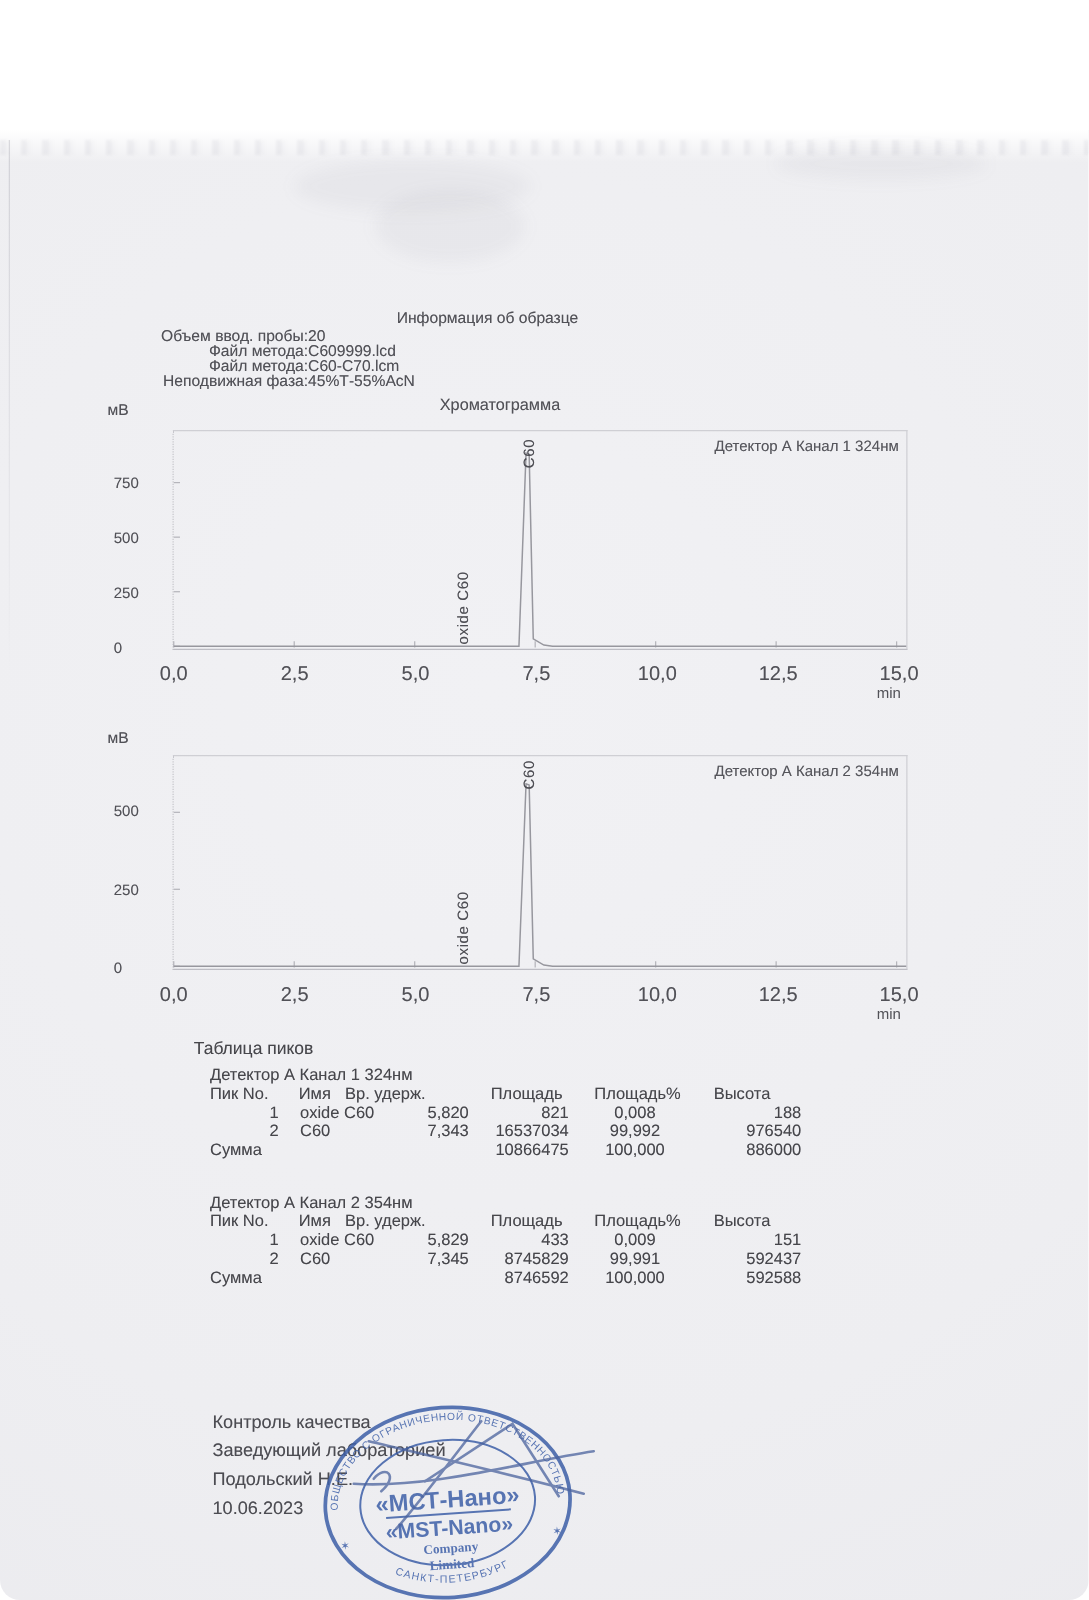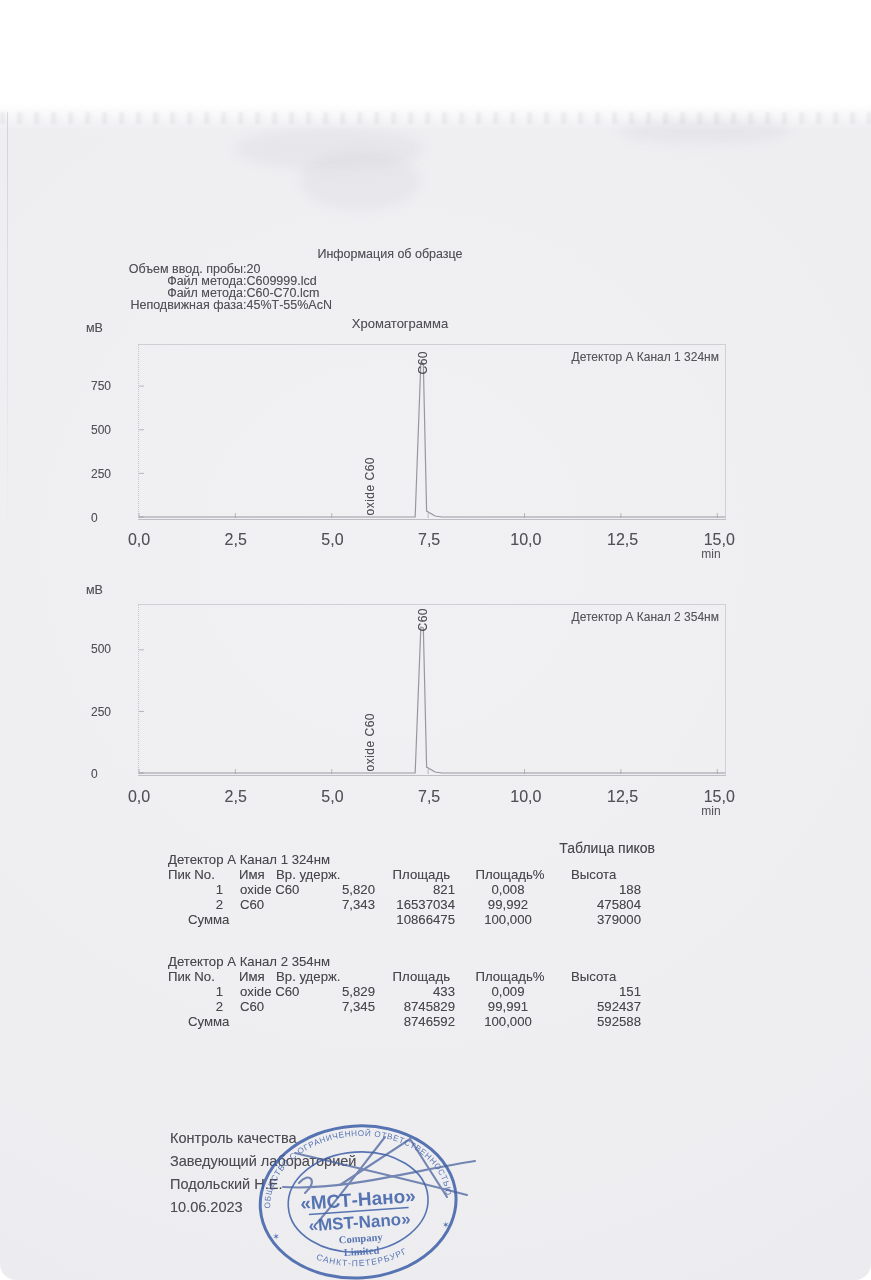--- a/index.html
+++ b/index.html
@@ -43,33 +43,33 @@
   .c1 .vl-oxide{left:224px;bottom:3px;} .c1 .vl-main{left:277px;top:6px;}
   .c2 .vl-oxide{left:224px;bottom:3px;} .c2 .vl-main{left:277px;top:3px;}
   .xtick{position:absolute;transform:translateX(-50%);font-size:16px;color:#515157;text-shadow:0 0 .4px rgba(40,40,50,.3);}
   .c1 .xtick{top:186px;} .c2 .xtick{top:183px;}
   .xunit{position:absolute;left:572px;transform:translateX(-50%);font-size:12px;color:#515157;}
   .c1 .xunit{top:202px;} .c2 .xunit{top:199px;}
   .ytick{position:absolute;left:-48px;width:42px;text-align:left;font-size:12px;color:#515157;text-shadow:0 0 .4px rgba(40,40,50,.3);}
 
   
   .pt{position:absolute;left:155px;top:828px;width:500px;font-size:13.2px;color:#46464b;text-shadow:0 0 .4px rgba(40,40,50,.3);}
-  .pt-title{position:absolute;left:0;top:12px;width:500px;text-align:right;font-size:14px;}
+  .pt-title{position:absolute;left:0;top:2px;width:500px;text-align:left;font-size:14px;}
   .prow{position:absolute;width:500px;height:15px;line-height:15px;}
   .prow span{position:absolute;white-space:nowrap;}
   .cDet{left:13px;}
   .hPik{left:13px;} .hName{left:84px;} .hRt{left:121px;}
   .hArea{left:225px;width:70px;text-align:right;} .hPct{left:315px;width:80px;text-align:center;} .hVys{left:416px;}
   .cNum{left:0;width:68px;text-align:right;}
   .cName{left:85px;width:112px;}
   .cRt{left:158px;width:62px;text-align:right;}
   .cArea{left:230px;width:70px;text-align:right;}
   .cPct{left:310px;width:86px;text-align:center;}
   .cH{left:406px;width:80px;text-align:right;}
-  .cSum{left:13px;margin-left:20px;}
+  .cSum{left:13px;}
 
   
   .footer{position:absolute;left:170px;top:1127px;font-size:14.5px;line-height:23px;color:#4c4c52;text-shadow:0 0 .4px rgba(40,40,50,.3);}
 
   
   .stamp{position:absolute;left:250px;top:1112px;width:216px;height:176px;transform:rotate(-4deg);opacity:.85;}
   .sig{position:absolute;left:235px;top:1125px;width:270px;height:110px;opacity:.75;}
 </style>
 </head>
 <body>
@@ -188,27 +188,27 @@
       <span class="cArea">821</span>
       <span class="cPct">0,008</span>
       <span class="cH">188</span>
     </div>
     <div class="prow" style="top:69px">
       <span class="cNum">2</span>
       <span class="cName">C60</span>
       <span class="cRt">7,343</span>
       <span class="cArea">16537034</span>
       <span class="cPct">99,992</span>
-      <span class="cH">475804</span>
+      <span class="cH">976540</span>
     </div>
     <div class="prow" style="top:84px">
       <span class="cSum">Сумма</span>
       <span class="cArea">10866475</span>
       <span class="cPct">100,000</span>
-      <span class="cH">379000</span>
+      <span class="cH">886000</span>
     </div>
 
     <div class="prow" style="top:126px">
       <span class="cDet">Детектор А Канал 2 354нм</span>
     </div>
     <div class="prow" style="top:141px">
       <span class="hPik">Пик No.</span>
       <span class="hName">Имя</span>
       <span class="hRt">Вр. удерж.</span>
       <span class="hArea">Площадь</span>

